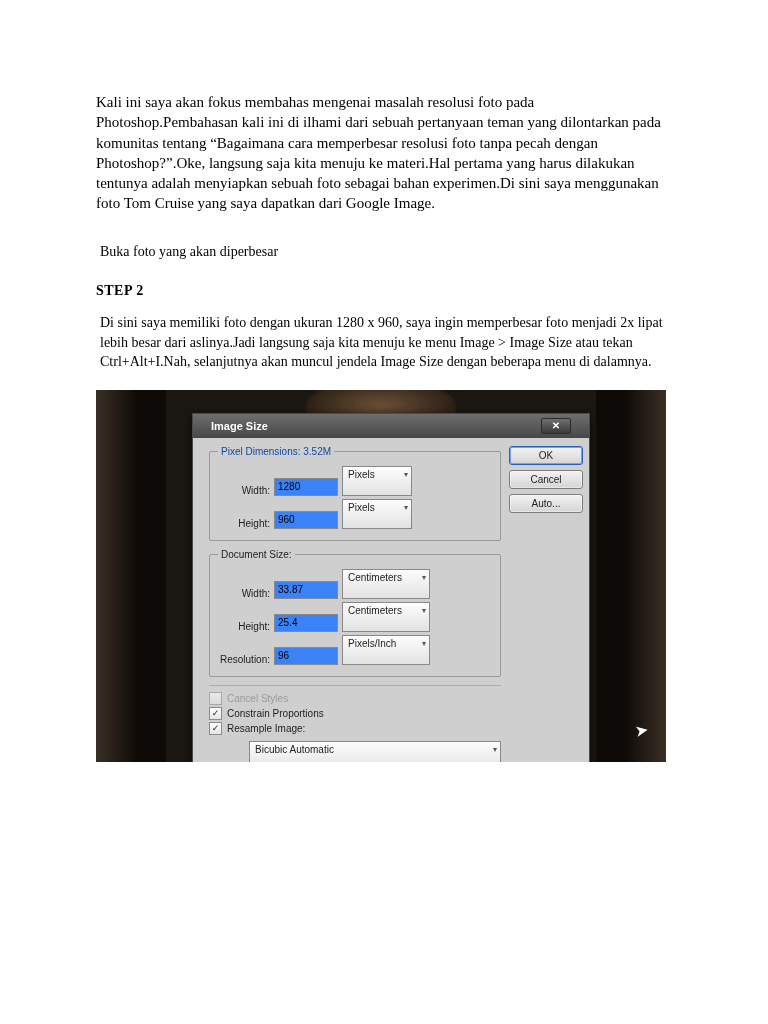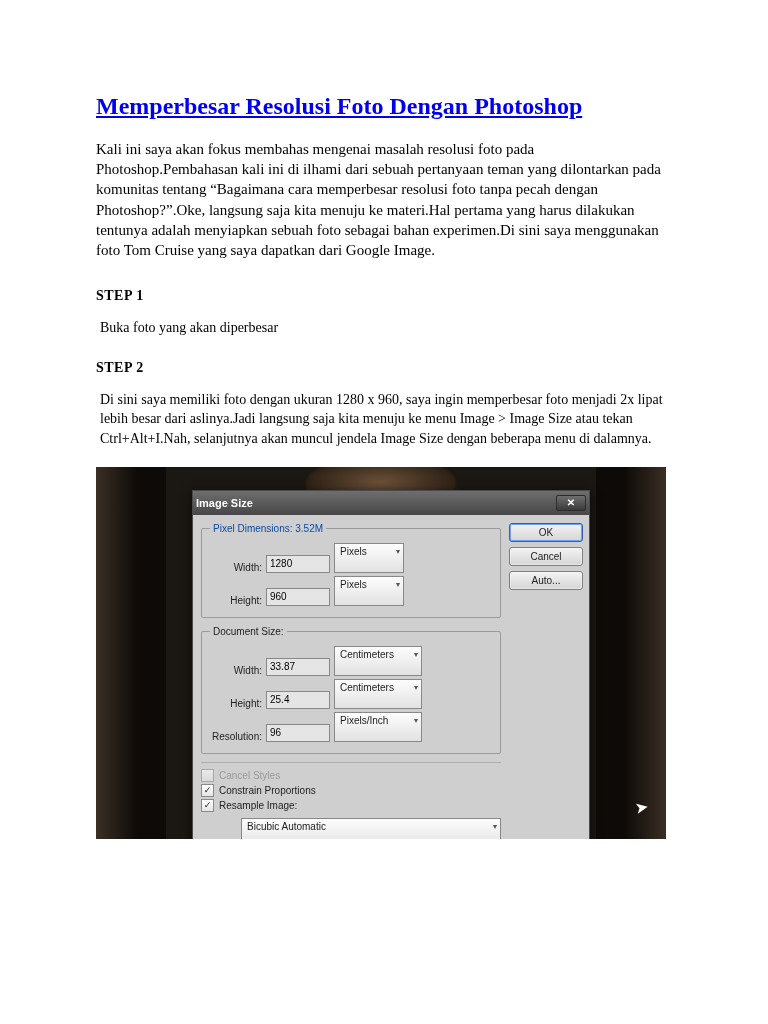--- a/index.html
+++ b/index.html
@@ -75,41 +75,41 @@
     background: #cfcfcf;
     border: 1px solid #4a4a4a;
     box-shadow: 0 3px 10px rgba(0,0,0,.6);
     font-family: Tahoma, Verdana, sans-serif;
     font-size: 10px;
     color: #222;
   }
   .dlg-titlebar {
     background: linear-gradient(#6e6e6e, #474747);
     color: #fff;
-    padding: 4px 3px;
+    padding: 4px 18px;
     font-size: 11px;
     font-weight: bold;
     display: flex;
     justify-content: space-between;
     align-items: center;
   }
   .dlg-close {
     background: linear-gradient(#6e6e6e,#3b3b3b);
     border:1px solid #2b2b2b;
     border-radius:2px;
     width:28px; height:14px;
     display:flex; align-items:center; justify-content:center;
     color:#fff; font-size:10px; line-height:1;
   }
   .dlg-body {
     display:flex;
     padding: 8px 8px 10px 8px;
     background:#cfcfcf;
   }
-  .dlg-left { flex:1; }
+  .dlg-left { flex:1;margin-left:8px; }
   .dlg-right { width:72px; padding-left:8px; }
   .dlg-btn {
     display:block; width:100%;
     background: linear-gradient(#f3f3f3,#d5d5d5);
     border:1px solid #7d7d7d;
     border-radius:3px;
     padding:3px 0;
     margin-bottom:5px;
     font-size:10px;
     text-align:center;
@@ -125,21 +125,21 @@
   legend { font-size:10px; padding:0 3px; }
   .pixdim-legend { color:#0d4aa6; }
   .row {
     display:flex; align-items:flex-end;
     gap:4px;
     margin:3px 0;
   }
   .row label.fld { width:52px; text-align:right; }
   .row input.val {
     width:56px; height:16px;
-    border:1px solid #888; background:#e5e5e5;
+    border:1px solid #888; background:#3b82f6;
     font-size:10px; padding:0 3px;
   }
   .sel {
     border:1px solid #888;
     background: linear-gradient(#fdfdfd,#e2e2e2);
     height:16px;
     font-size:10px;
     display:flex; align-items:center; justify-content:space-between;
     padding:0 3px 12px 5px;
     min-width:60px;
@@ -160,25 +160,23 @@
     font-size:9px; line-height:1;
   }
   .chk.disabled { opacity:.55; }
   .chk-row.disabled { color:#9a9a9a; }
   .resample-row { margin:6px 0 2px 40px; display:flex; }
 </style>
 </head>
 <body>
 
 <div class="page">
-  <h1 class="title">Memperbesar Resolusi Foto Dengan Photoshop</h1>
 
   <p class="body-text">Kali ini saya akan fokus membahas mengenai masalah resolusi foto pada Photoshop.Pembahasan kali ini di ilhami dari sebuah pertanyaan teman yang dilontarkan pada komunitas tentang “Bagaimana cara memperbesar resolusi foto tanpa pecah dengan Photoshop?”.Oke, langsung saja kita menuju ke materi.Hal pertama yang harus dilakukan tentunya adalah menyiapkan sebuah foto sebagai bahan experimen.Di sini saya menggunakan foto Tom Cruise yang saya dapatkan dari Google Image.</p>
 
-  <div class="step-head">STEP 1</div>
   <p class="step-body">Buka foto yang akan diperbesar</p>
 
   <div class="step-head">STEP 2</div>
   <p class="step-body">Di sini saya memiliki foto dengan ukuran 1280 x 960, saya ingin memperbesar foto menjadi 2x lipat lebih besar dari aslinya.Jadi langsung saja kita menuju ke menu Image &gt; Image Size atau tekan Ctrl+Alt+I.Nah, selanjutnya akan muncul jendela Image Size dengan beberapa menu di dalamnya.</p>
 
   <div class="shot">
     <div class="shot-bg-left"></div>
     <div class="shot-bg-right"></div>
     <div class="shot-head-hair"></div>
     <div class="cursor">➤</div>

